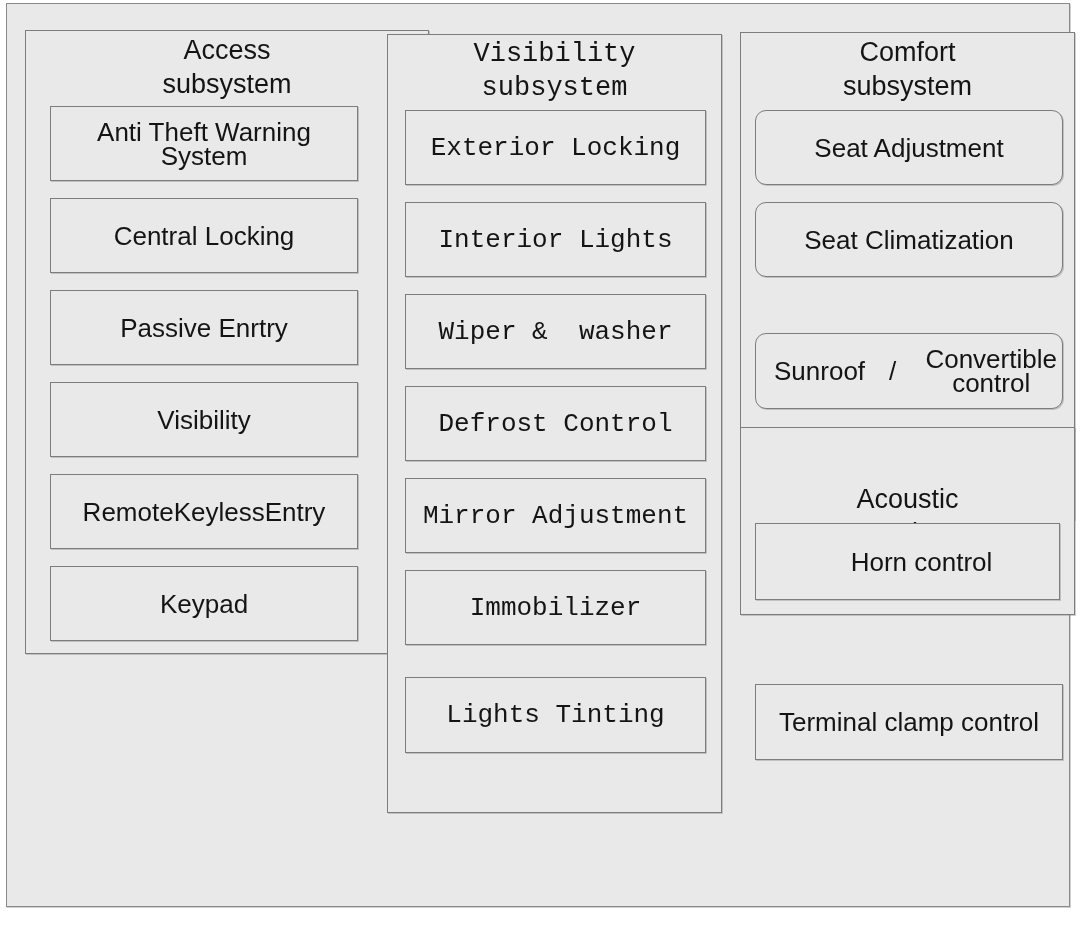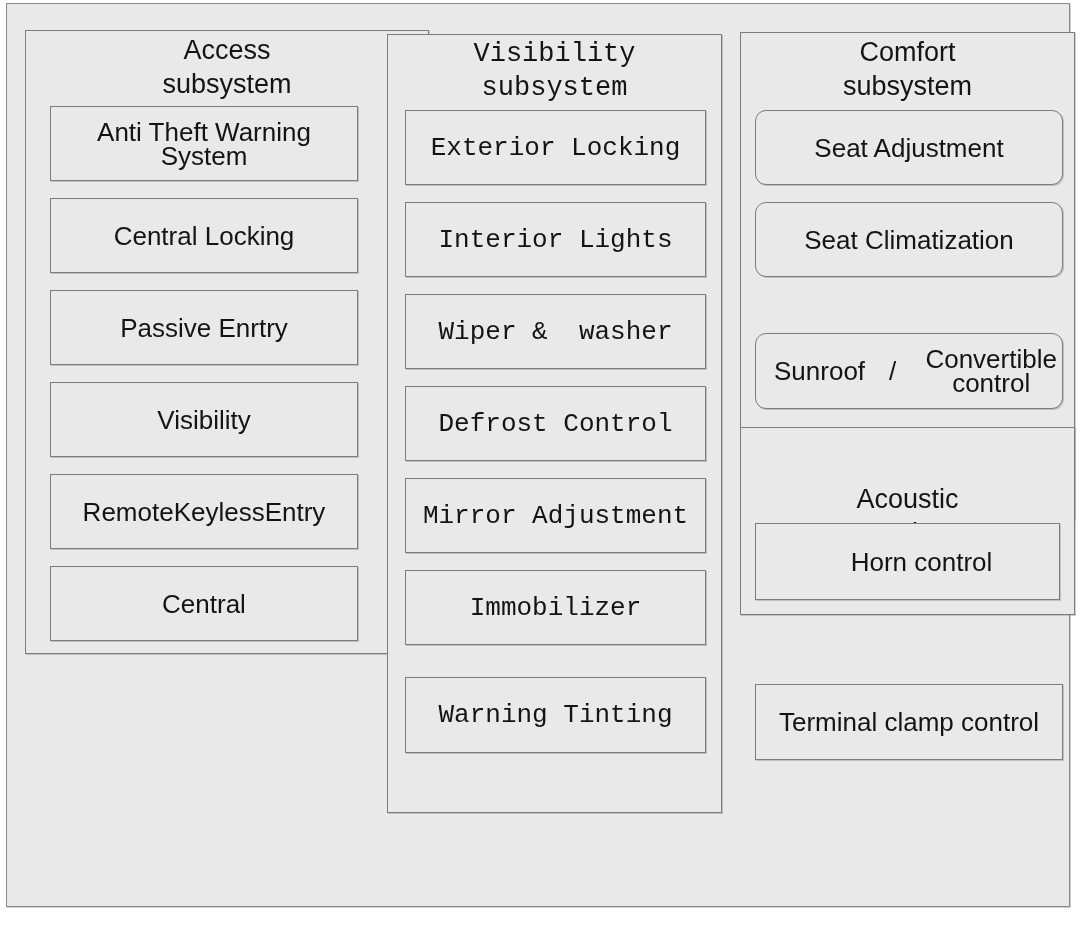--- a/index.html
+++ b/index.html
@@ -94,35 +94,35 @@
     <div class="container c-access">
       <div class="container-title">
         <div>Access</div>
         <div>subsystem</div>
       </div>
       <div class="node" style="top:75px">Anti Theft Warning System</div>
       <div class="node" style="top:167px">Central Locking</div>
       <div class="node" style="top:259px">Passive Enrtry</div>
       <div class="node" style="top:351px">Visibility</div>
       <div class="node" style="top:443px">RemoteKeylessEntry</div>
-      <div class="node" style="top:535px">Central</div>
+      <div class="node" style="top:535px">Keypad</div>
     </div>
 
     <div class="container c-vis">
       <div class="container-title">
         <div>Visibility</div>
         <div>subsystem</div>
       </div>
       <div class="node" style="top:75px">Exterior Locking</div>
       <div class="node" style="top:167px">Interior Lights</div>
       <div class="node" style="top:259px">Wiper &amp;  washer</div>
       <div class="node" style="top:351px">Defrost Control</div>
       <div class="node" style="top:443px">Mirror Adjustment</div>
       <div class="node" style="top:535px">Immobilizer</div>
-      <div class="node" style="top:642px;height:76px">Warning Tinting</div>
+      <div class="node" style="top:642px;height:76px">Lights Tinting</div>
     </div>
 
     <div class="container c-comfort">
       <div class="container-title">
         <div>Comfort</div>
         <div>subsystem</div>
       </div>
       <div class="node" style="top:77px">Seat Adjustment</div>
       <div class="node" style="top:169px">Seat Climatization</div>
       <div class="node node-sunroof" style="top:284px;height:76px">

